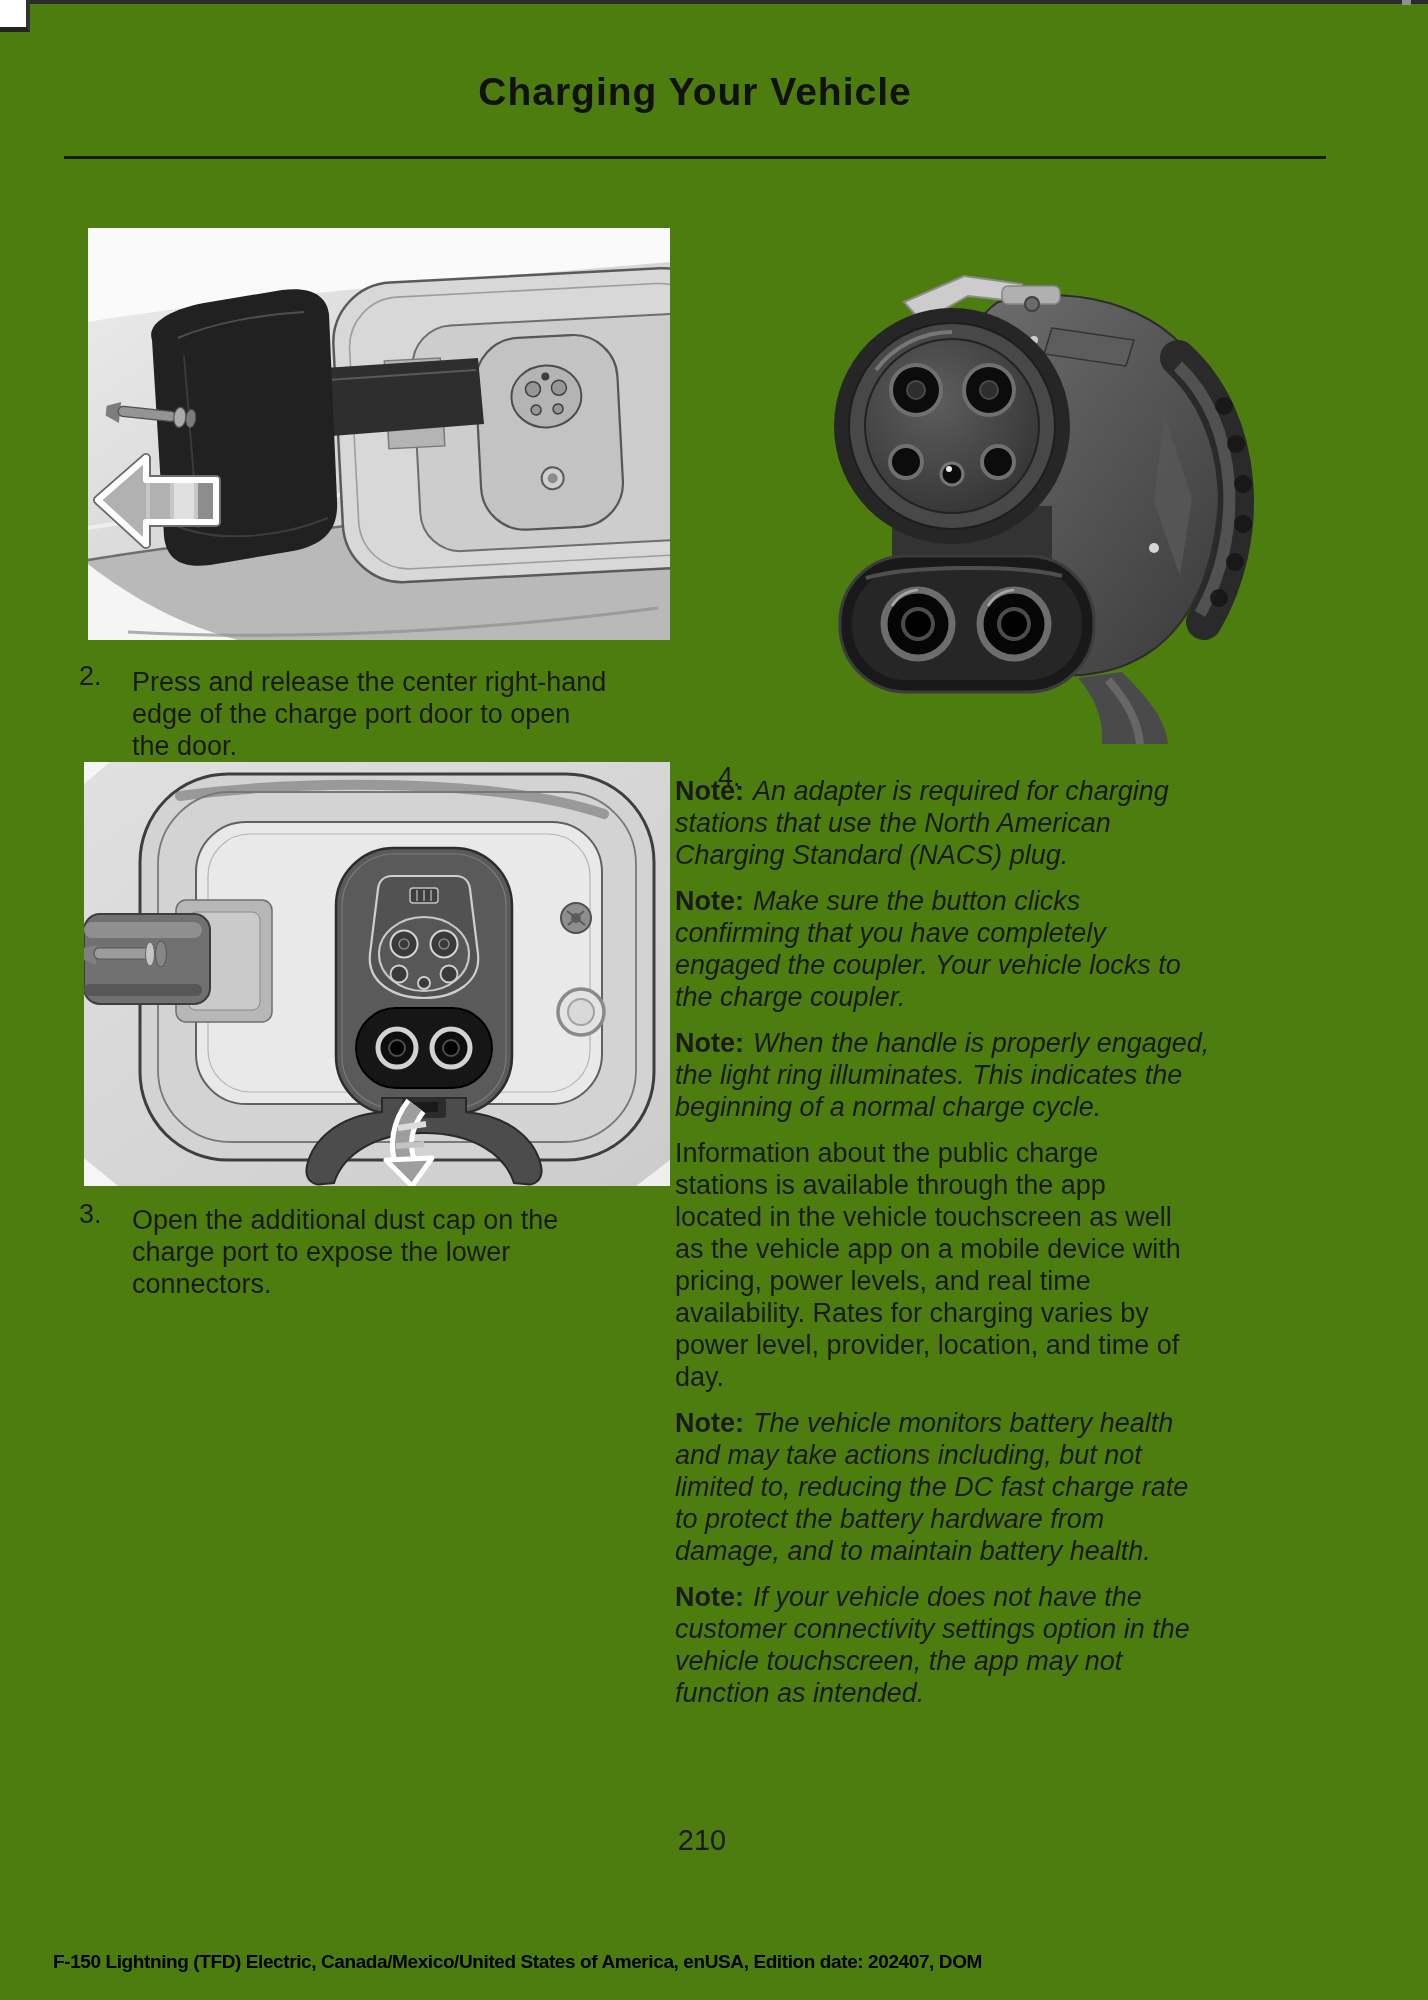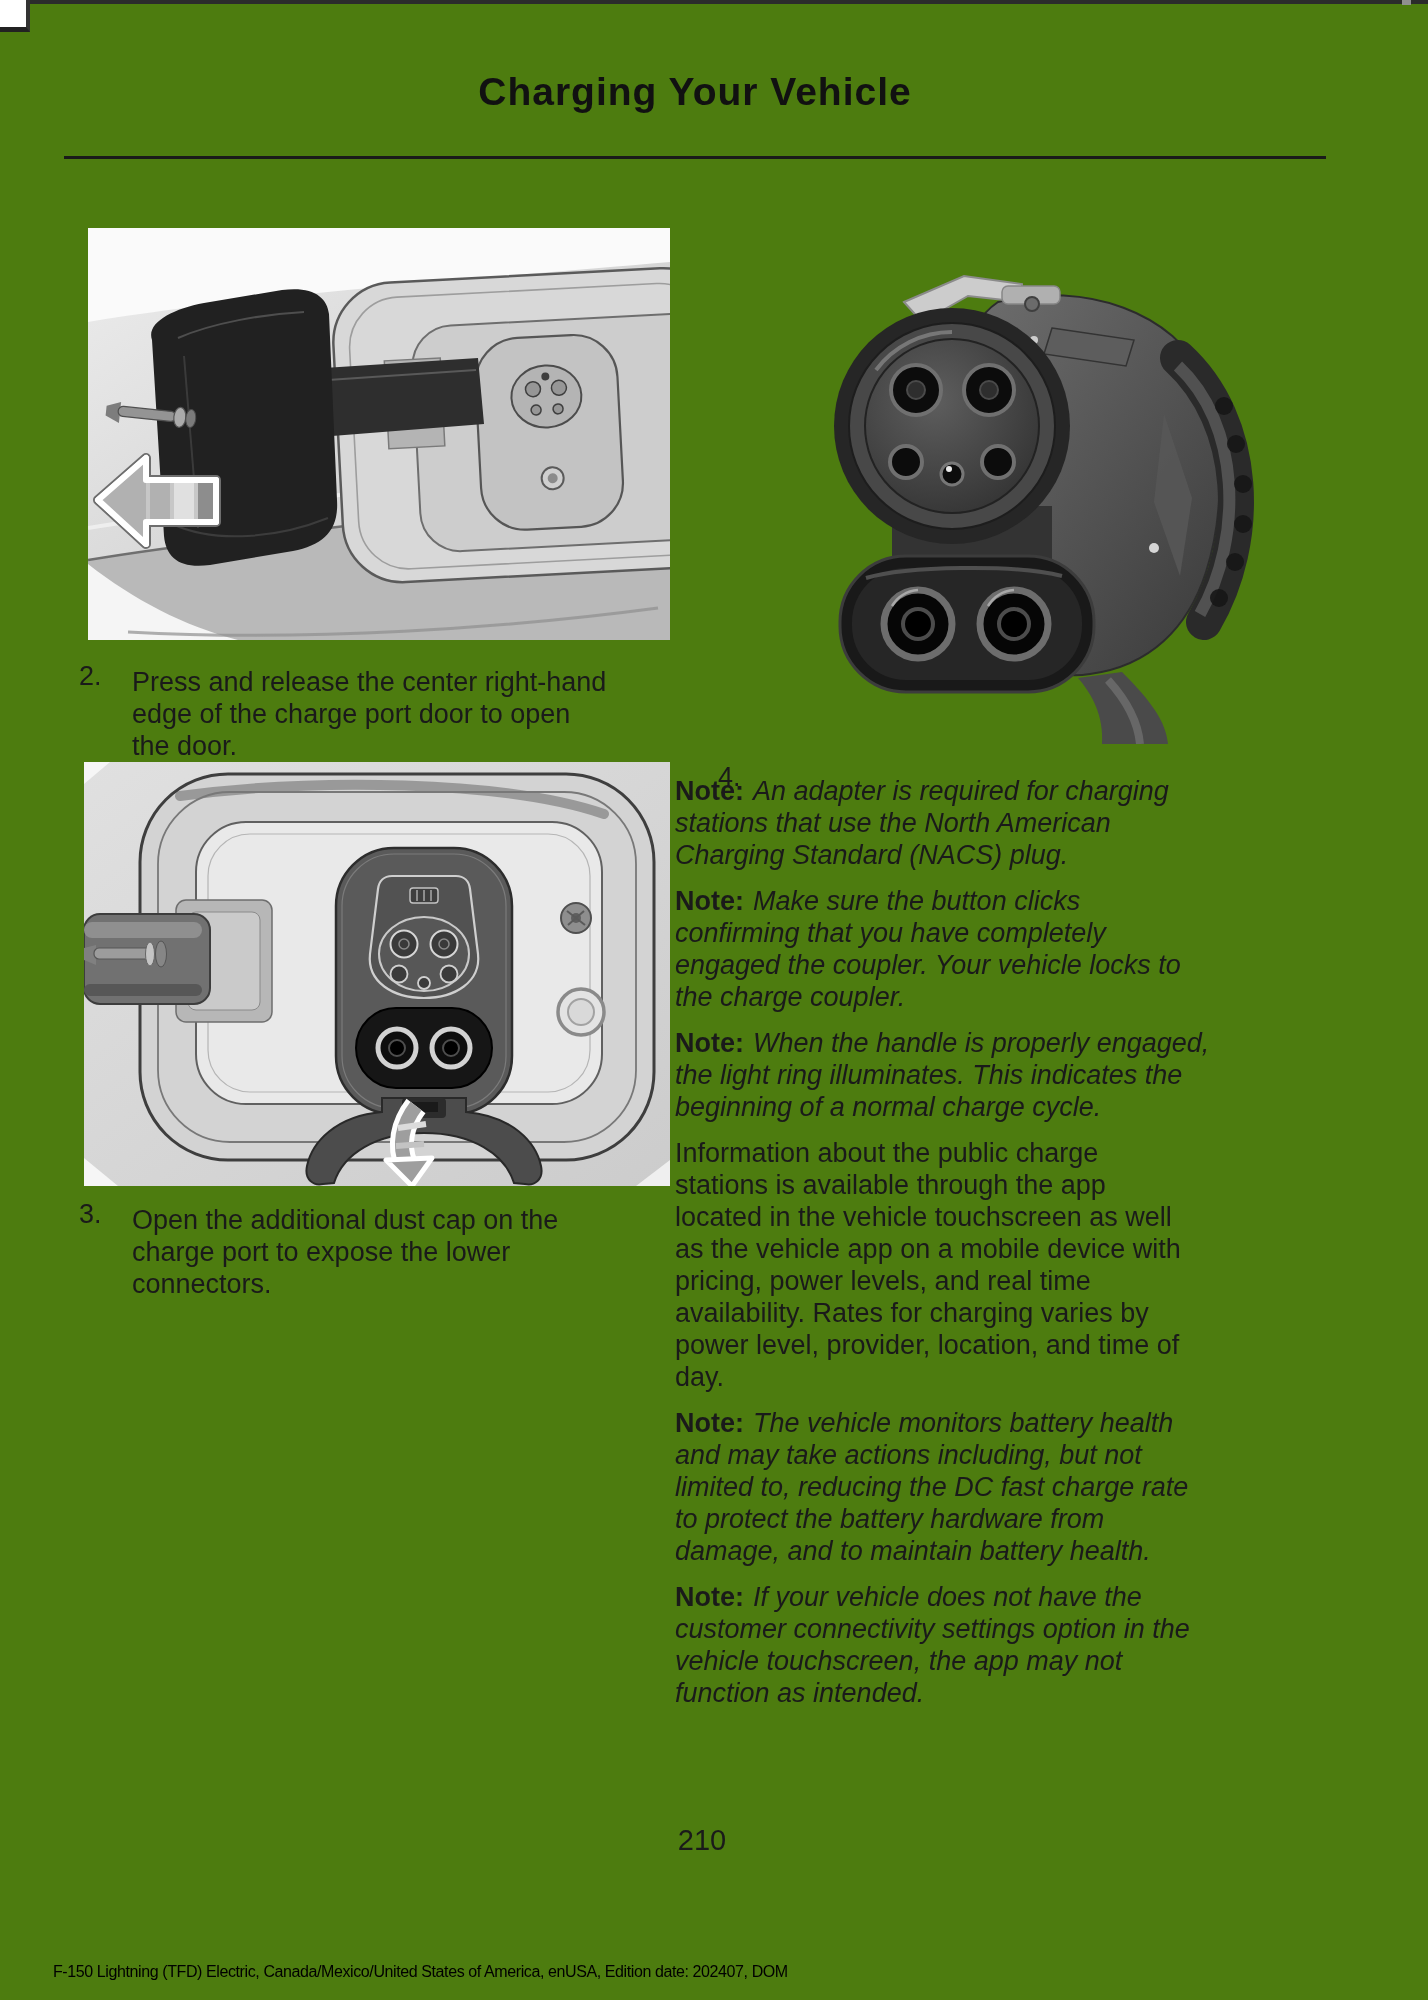--- a/index.html
+++ b/index.html
@@ -34,21 +34,21 @@
   .rightcol{position:absolute;left:675px;top:761px;width:660px;font-size:27px;line-height:32px;}
   .rightcol .block{margin:0 0 14px 0;}
   .rightcol .step{position:relative;display:block;}
   .rightcol .step .num{left:43px;}
   .rightcol .step .step-text{margin-left:79px;width:575px;}
   .note-prefix{font-weight:bold;font-style:normal;margin-right:9px;}
   .note-body{font-style:italic;white-space:pre-line;}
   .para-body{white-space:pre-line;}
 
   .page-number{position:absolute;left:71px;top:1824px;width:1262px;text-align:center;font-size:29px;}
-  .footer-line{position:absolute;left:53px;top:1951px;font-size:16px;font-weight:normal;letter-spacing:-0.4px;color:#000;margin-top:12px;}
+  .footer-line{position:absolute;left:53px;top:1951px;font-size:19px;font-weight:bold;letter-spacing:-0.4px;color:#000;}
 </style>
 </head>
 <body>
 
 <div class="page">
 
   <div class="top-line"></div>
   <div class="corner-box"></div>
   <div class="tr-tick"></div>
 

